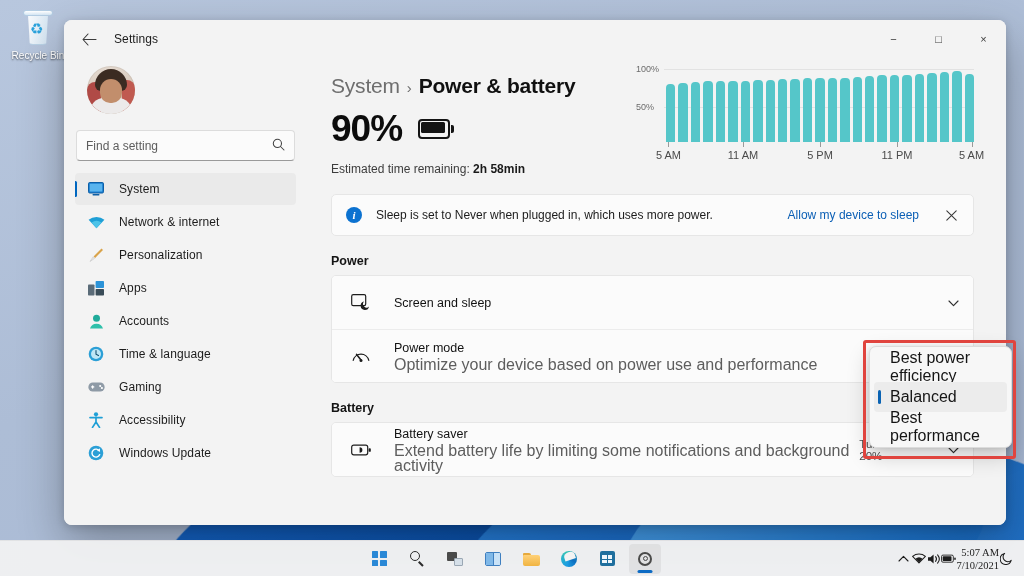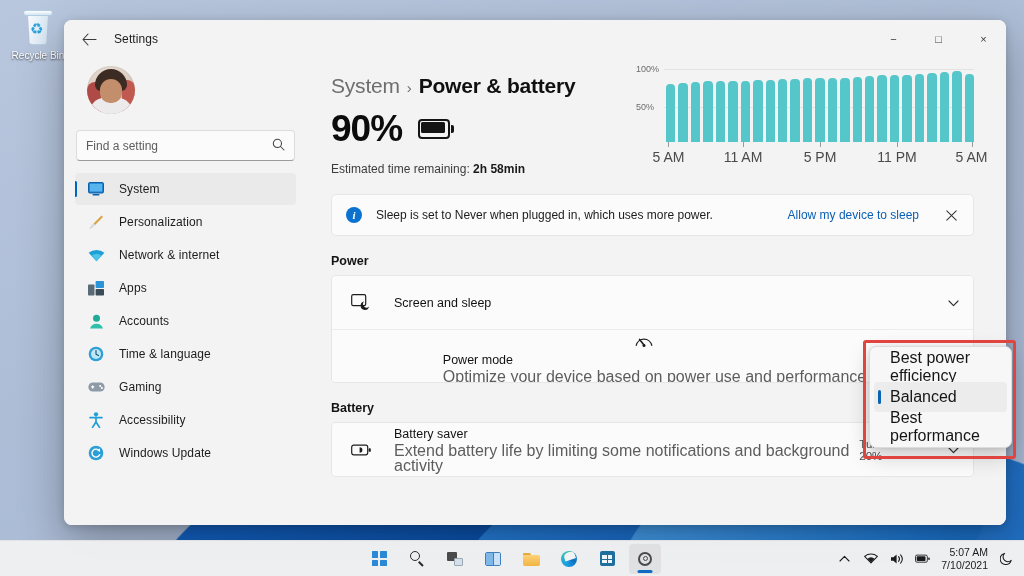--- a/index.html
+++ b/index.html
@@ -199,21 +199,21 @@
     flex: 1; background: #55c6c9; border-radius: 4px 4px 0 0;
     min-width: 3px;
   }
   #chart-axis {
     position: absolute; left: 30px; right: 0; top: 80px; height: 26px;
   }
   .axis-tick {
     position: absolute; top: 0; width: 1px; height: 5px; background: #9a9a9a;
   }
   .axis-text {
-    position: absolute; top: 7px; font-size: 14px; color: #4a4a4a;
+    position: absolute; top: 7px; font-size: 11px; color: #4a4a4a;
     transform: translateX(-50%); white-space: nowrap;
   }
 
   
   #info-banner {
     margin-top: 18px; height: 42px; background: #fbfbfb;
     border: 1px solid #e6e6e6; border-radius: 5px;
     display: flex; align-items: center; padding: 0 12px 0 14px;
   }
   #info-icon {
@@ -239,21 +239,21 @@
 
   
   .card-group {
     background: #fbfbfb; border: 1px solid #e6e6e6; border-radius: 5px;
     overflow: hidden;
   }
   .setting-row {
     height: 53px; display: flex; align-items: center; padding: 0 14px 0 18px;
     background: #fbfbfb;
   }
-  .setting-row + .setting-row { border-top: 1px solid #ececec; flex-direction: column; }
+  .setting-row + .setting-row { border-top: 1px solid #ececec; }
   .row-icon {
     width: 22px; height: 22px; margin-right: 22px; flex: 0 0 22px;
     display: flex; align-items: center; justify-content: center; color: #1d1d1d;
   }
   .row-text { min-width: 0; }
   .row-title { font-size: 12.5px; color: #121212; line-height: 16px; }
   .row-sub { font-size: 16px; color: #5d5d5d; line-height: 15px; margin-top: 1px; }
   .row-right {
     margin-left: auto; display: flex; align-items: center; gap: 14px;
   }
@@ -350,21 +350,21 @@
   .ic-store i b { background: #eef6fb; display: block; }
   
   .ic-gear { width: 16px; height: 16px; position: relative; }
   .ic-gear i { position: absolute; left: 1px; top: 1px; width: 14px; height: 14px;
     border: 2px solid #4a4a4a; border-radius: 50%; }
   .ic-gear b { position: absolute; left: 5.5px; top: 5.5px; width: 5px; height: 5px;
     border: 1.6px solid #4a4a4a; border-radius: 50%; }
 
   
   #tray {
-    position: absolute; right: 10px; display: flex; align-items: center; gap: 11px;
+    position: absolute; right: 10px; display: flex; align-items: center;  font-family: Liberation Serif, serif;
   }
   .tray-item { display: flex; align-items: center; color: #1c1c1c; font-size: 11px; }
   #tray-clock { text-align: right; line-height: 13px; font-size: 10.5px; color: #1c1c1c; }
   .tray-ic { width: 15px; height: 14px; display: flex; align-items: center;
     justify-content: center; }
 </style>
 </head>
 <body>
 
 <div id="wallpaper-bloom">
@@ -429,36 +429,36 @@
               <rect x="1.8" y="1.8" width="12.4" height="7.6" rx=".6" fill="#59b4ee"></rect>
               <rect x="4.5" y="12" width="7" height="1.4" rx=".6" fill="#0d5fa6"></rect>
             </svg>
           </span>
           <span class="nav-label">System</span>
         </div>
 
 
         <div class="nav-item">
           <span class="nav-ic">
+            <svg width="17" height="13" viewBox="0 0 17 13">
+              <path d="M8.5 12.2 L0.6 3.8 A12.5 12.5 0 0 1 16.4 3.8 Z" fill="#1e9fd6"></path>
+              <path d="M8.5 12.2 L3.6 6.6 A8 8 0 0 1 13.4 6.6 Z" fill="#4cc3e8"></path>
+            </svg>
+          </span>
+          <span class="nav-label">Network &amp; internet</span>
+        </div>
+
+        <div class="nav-item">
+          <span class="nav-ic">
             <svg width="16" height="16" viewBox="0 0 16 16">
               <path d="M13.5 1.5 L5.6 9.4 L7.1 10.9 L15 3 Z" fill="#d9a34a"></path>
               <path d="M5.2 9.8 L2 14.5 L6.7 11.3 Z" fill="#e8e8e8" stroke="#bdbdbd" stroke-width=".5"></path>
             </svg>
           </span>
           <span class="nav-label">Personalization</span>
-        </div>
-
-        <div class="nav-item">
-          <span class="nav-ic">
-            <svg width="17" height="13" viewBox="0 0 17 13">
-              <path d="M8.5 12.2 L0.6 3.8 A12.5 12.5 0 0 1 16.4 3.8 Z" fill="#1e9fd6"></path>
-              <path d="M8.5 12.2 L3.6 6.6 A8 8 0 0 1 13.4 6.6 Z" fill="#4cc3e8"></path>
-            </svg>
-          </span>
-          <span class="nav-label">Network &amp; internet</span>
         </div>
 
         <div class="nav-item">
           <span class="nav-ic">
             <svg width="16" height="15" viewBox="0 0 16 15">
               <rect x="0" y="3.5" width="6.5" height="11" rx=".8" fill="#5a6b78"></rect>
               <rect x="7.6" y="0" width="8.4" height="7" rx=".8" fill="#2b93d8"></rect>
               <rect x="7.6" y="8" width="8.4" height="6.5" rx=".8" fill="#3a4c58"></rect>
             </svg>
           </span>

